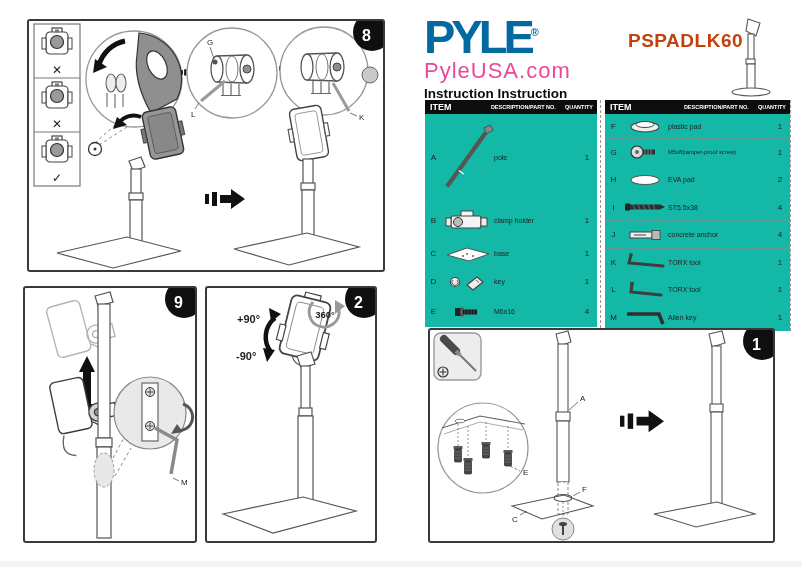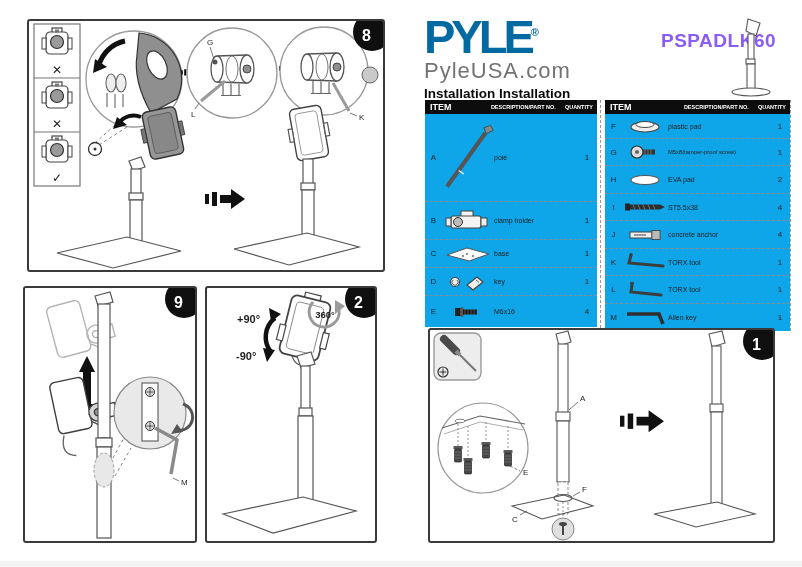--- a/index.html
+++ b/index.html
@@ -9,25 +9,25 @@
   .panel8{left:27px;top:19px;width:358px;height:253px;}
   .panel9{left:23px;top:286px;width:174px;height:257px;}
   .panel10{left:205px;top:286px;width:172px;height:257px;}
   .panel1{left:428px;top:328px;width:347px;height:215px;}
   .badge{position:absolute;top:-8px;right:-8px;width:38px;height:38px;background:#0f0f0f;border-radius:50%;
          color:#fff;font-weight:bold;font-size:16px;display:flex;align-items:flex-end;justify-content:flex-start;
          padding:0 0 6px 9px;box-sizing:border-box;letter-spacing:-1px;}
   .brand-block{position:absolute;left:424px;top:10px;}
   .brand-title{font-size:47px;font-weight:bold;letter-spacing:-4px;line-height:44px;color:#0369a1;}
   .brand-reg{font-size:11px;vertical-align:super;letter-spacing:0;}
-  .website{font-size:22px;font-weight:400;letter-spacing:1px;color:#737373;line-height:24px;}
+  .website{font-size:22px;font-weight:400;letter-spacing:1px;color:#ec4899;line-height:24px;}
   .instr{font-size:13.5px;font-weight:bold;color:#0a0a0a;margin-top:3px;}
-  .model{position:absolute;left:661px;top:30px;font-size:19px;font-weight:bold;letter-spacing:0.5px;color:#8b5cf6;text-align:right;}
+  .model{position:absolute;left:628px;top:30px;font-size:19px;font-weight:bold;letter-spacing:0.5px;color:#c2410c;text-align:right;}
   .mini-stand{position:absolute;left:727px;top:16px;}
-  .ptable{position:absolute;top:100px;background:#0ea5e9;}
+  .ptable{position:absolute;top:100px;background:#14b8a6;}
   .tleft{left:425px;width:172px;}
   .tright{left:605px;width:185px;}
   .thead{background:#0d0d0d;color:#fff;display:flex;align-items:center;height:14px;}
   .h-item{font-size:9px;font-weight:bold;padding-left:5px;}
   .h-desc{font-size:5.5px;font-weight:bold;margin-left:auto;}
   .h-qty{font-size:5.5px;font-weight:bold;margin-left:9px;padding-right:4px;}
   .prow{display:flex;align-items:center;border-bottom:1px dashed #8a8a8a;box-sizing:border-box;}
   .prow.last{border-bottom:none;}
   .c-item{width:17px;text-align:center;font-size:8px;flex:none;color:#222;}
   .c-icon{width:52px;display:flex;justify-content:center;align-items:center;flex:none;}
@@ -250,21 +250,21 @@
         <polygon points="87,214 110,214 114,223 83,223"></polygon>
         <polygon points="16,226 96,209 149,223 66,245"></polygon>
       </g>
     </svg>
     <div class="badge">2</div>
   </section>
 
   <div class="brand-block">
     <div class="brand-title"><span>PYLE</span><span class="brand-reg">®</span></div>
     <div class="website">PyleUSA.com</div>
-    <div class="instr">Installation Installation</div>
+    <div class="instr">Instruction Instruction</div>
   </div>
   <div class="model">PSPADLK60</div>
   <svg class="mini-stand" width="45" height="82" viewBox="0 0 45 82">
     <g stroke="#555" stroke-width="1.1" fill="#fff">
       <polygon points="21,3 33,7 29,20 19,15"></polygon>
       <rect x="21" y="18" width="6" height="26"></rect>
       <rect x="19" y="43" width="9" height="5"></rect>
       <rect x="20" y="48" width="8" height="27"></rect>
       <ellipse cx="24" cy="76" rx="19" ry="4"></ellipse>
     </g>

